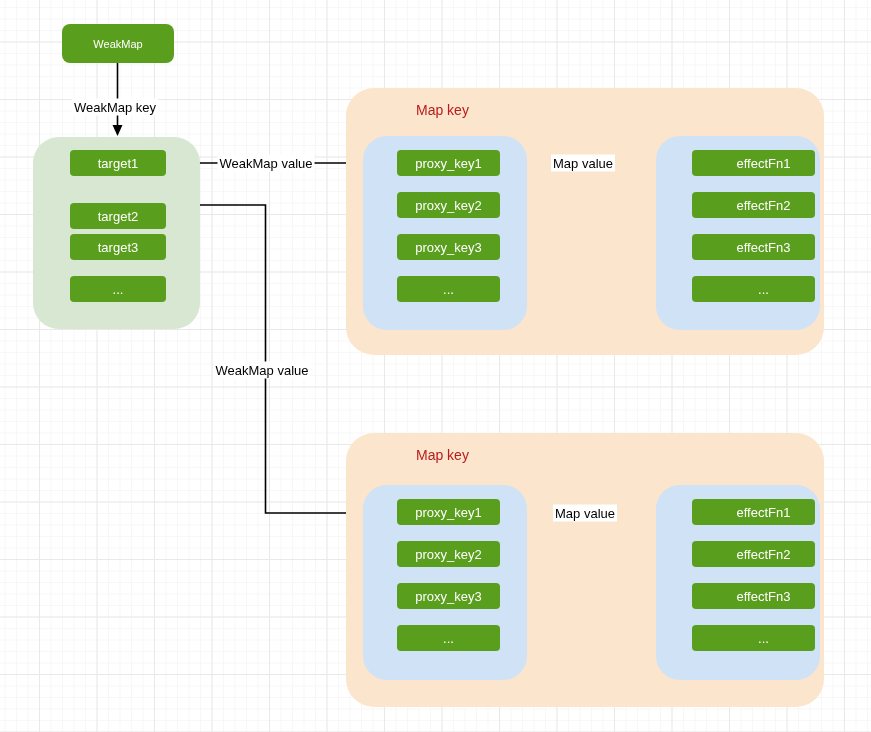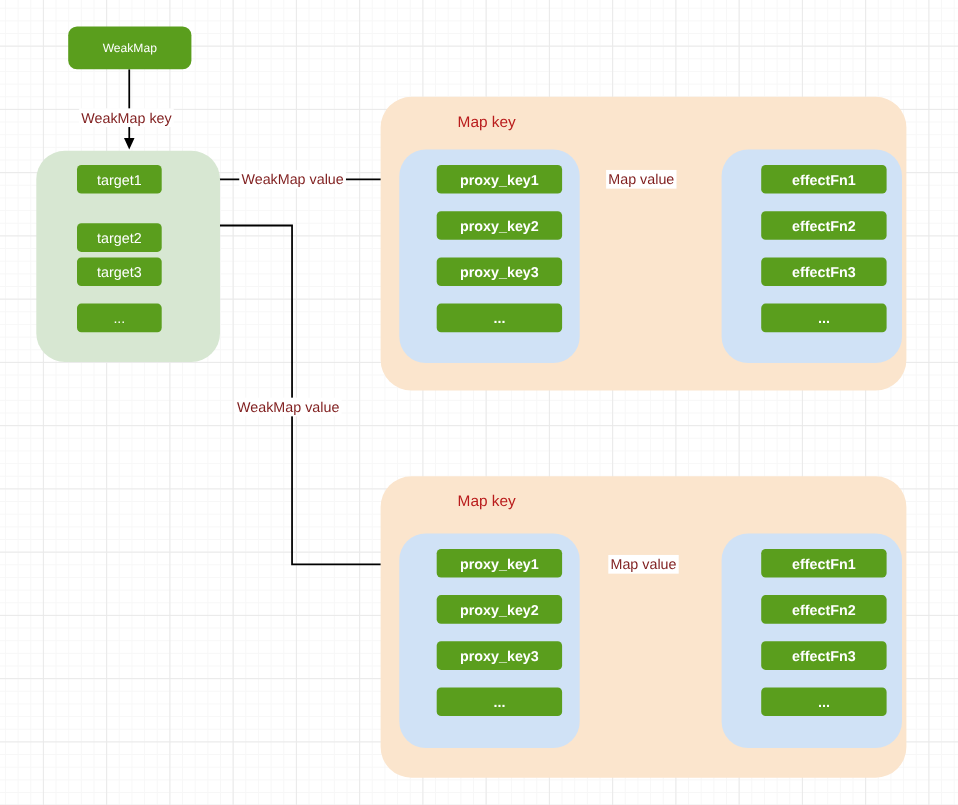--- a/index.html
+++ b/index.html
@@ -33,21 +33,21 @@
     position:absolute;left:62px;top:24px;width:112px;height:39px;
     border-radius:8px;background:#5a9e1d;color:#ffffff;font-size:11px;
     display:flex;align-items:center;justify-content:center;
   }
 
   
   .container-green{
     position:absolute;left:33px;top:137px;width:167px;height:192px;
     border-radius:26px;background:#d7e7d2;
   }
-  .container-green .gnode{left:37px;width:77px;}
+  .container-green .gnode{left:37px;width:96px;}
   .container-green .r1{top:13px}.container-green .r2{top:66px}
   .container-green .r3{top:97px}.container-green .r4{top:139px}
 
   
   .container-orange{
     position:absolute;left:346px;width:478px;
     border-radius:28px;background:#fbe5cd;
   }
   .orange-top{top:88px;height:267px;}
   .orange-bottom{top:433px;height:274px;}
@@ -56,29 +56,29 @@
     white-space:nowrap;
   }
   
   .container-blue{
     position:absolute;top:48px;width:164px;height:194px;
     border-radius:24px;background:#d0e2f6;
   }
   .orange-bottom .container-blue{top:52px;height:195px;}
   .blue-left{left:17px;}
   .blue-right{left:310px;}
-  .container-blue .gnode{left:34px;width:114px;font-weight:bold;}
-  .blue-right .gnode{left:36px;}
+  .container-blue .gnode{left:34px;width:103px;}
+  .blue-right .gnode{left:36px;padding-left:20px;}
   .container-blue .r1{top:14px}.container-blue .r2{top:56px}
   .container-blue .r3{top:98px}.container-blue .r4{top:140px}
 
   
   .edge-label{
     position:absolute;transform:translate(-50%,-50%);
-    background:#ffffff;padding:0 2px;font-size:13px;color:#7f1d1d;
+    background:#ffffff;padding:0 2px;font-size:13px;color:#000000;
     white-space:nowrap;line-height:17px;
   }
   .lbl-weakmap-key{left:115px;top:107px;}
   .lbl-weakmap-value-top{left:266px;top:163px;}
   .lbl-map-value-top{left:583px;top:163px;}
   .lbl-weakmap-value-bottom{left:262px;top:370px;}
   .lbl-map-value-bottom{left:585px;top:513px;}
 </style>
 </head>
 <body>

